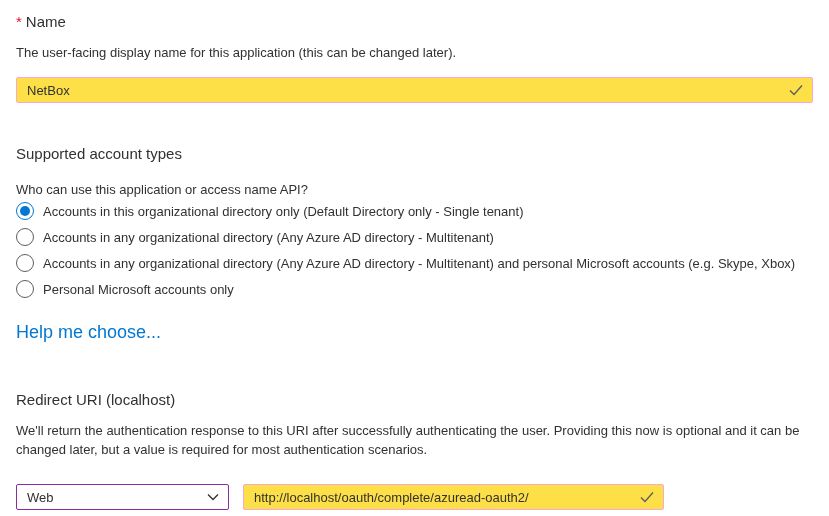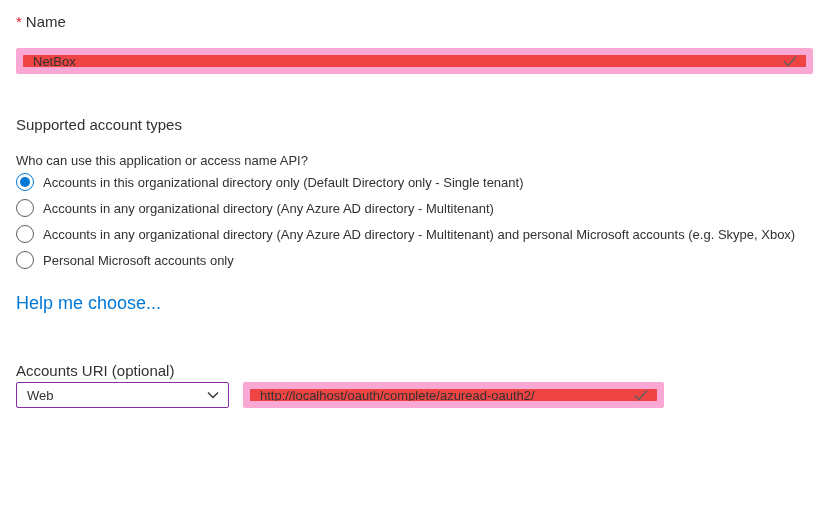--- a/index.html
+++ b/index.html
@@ -25,23 +25,23 @@
   .field-description {
     font-size: 13px;
     line-height: 16px;
     color: #323130;
     margin-top: 13px;
   }
 
   .text-input-wrap {
     position: relative;
     height: 26px;
-    border: 7px solid #f9a8d4;
+    border: 1px solid #f9a8d4;
     border-radius: 2px;
-    background: #ef4444;
+    background: #fde047;
     display: flex;
     align-items: center;
   }
   .name-input-wrap { margin-top: 16px; width: 100%; }
   .text-input {
     border: none;
     outline: none;
     background: transparent;
     font-family: "Liberation Sans", sans-serif;
     font-size: 13px;
@@ -104,21 +104,21 @@
 
   .redirect-heading { margin-top: 48px; }
   .redirect-description {
     font-size: 13px;
     line-height: 19px;
     margin-top: 11px;
     max-width: 798px;
   }
 
   .redirect-controls {
-    margin-top: 1px;
+    margin-top: 25px;
     display: flex;
     gap: 14px;
   }
   .platform-select {
     position: relative;
     width: 213px;
     height: 26px;
     border: 1px solid #8a2da5;
     border-radius: 2px;
     background: #ffffff;
@@ -139,20 +139,21 @@
   .uri-input-wrap { width: 421px; align-items: flex-end; }
 </style>
 </head>
 <body>
 
 <div class="page">
 
   
   <h2 class="section-title"><span class="required-marker">*</span><span>Name</span></h2>
 
+  <div class="field-description">The user-facing display name for this application (this can be changed later).</div>
 
   <div class="text-input-wrap name-input-wrap">
     <input class="text-input" type="text" value="NetBox" style="">
     <svg class="valid-check" viewBox="0 0 14 12">
       <path d="M1 6.5 L5 10.5 L13 1.5" fill="none" stroke="#605e5c" stroke-width="1.4"></path>
     </svg>
   </div>
 
   
   <h2 class="section-title account-types-heading">Supported account types</h2>
@@ -182,22 +183,23 @@
       <span class="radio-circle">
           <span class="radio-dot"></span>
         </span>
       <span class="radio-label">Personal Microsoft accounts only</span>
     </div>
   </div>
 
   <a class="help-link">Help me choose...</a>
 
   
-  <h2 class="section-title redirect-heading">Accounts URI (optional)</h2>
-
+  <h2 class="section-title redirect-heading">Redirect URI (localhost)</h2>
+
+  <div class="redirect-description">We'll return the authentication response to this URI after successfully authenticating the user. Providing this now is optional and it can be changed later, but a value is required for most authentication scenarios.</div>
 
   <div class="redirect-controls">
     <div class="platform-select">
       <span>Web</span>
       <svg class="chevron-down" viewBox="0 0 12 8">
         <path d="M1 1.5 L6 6.5 L11 1.5" fill="none" stroke="#323130" stroke-width="1.3"></path>
       </svg>
     </div>
     <div class="text-input-wrap uri-input-wrap">
       <input class="text-input" type="text" value="http://localhost/oauth/complete/azuread-oauth2/" style="">

